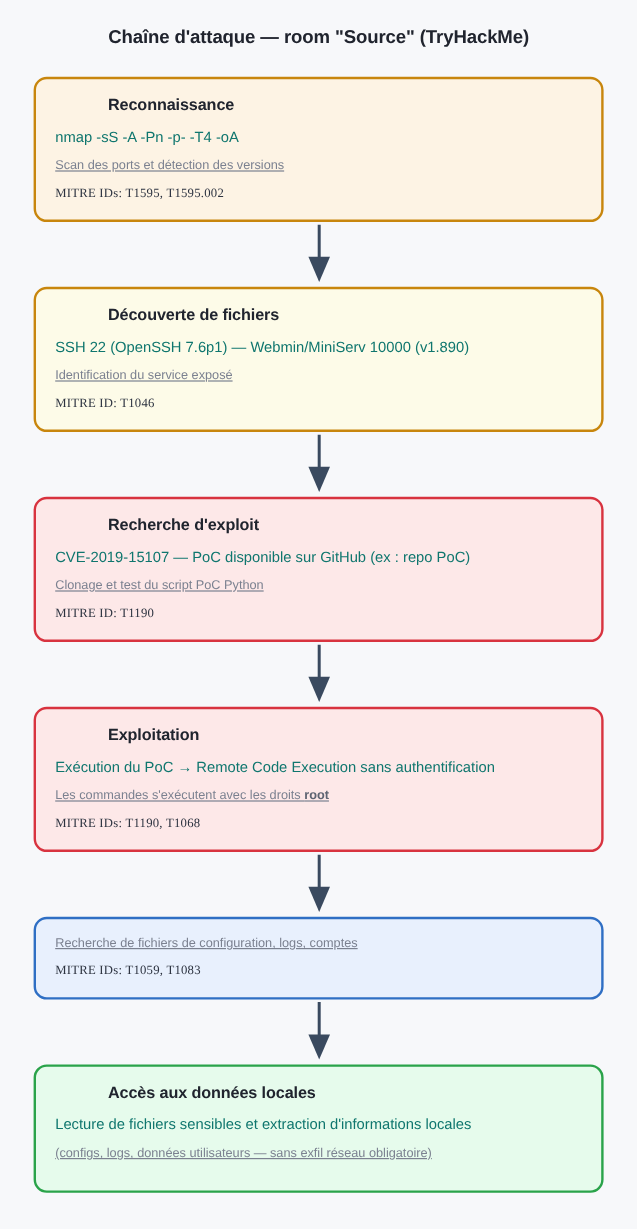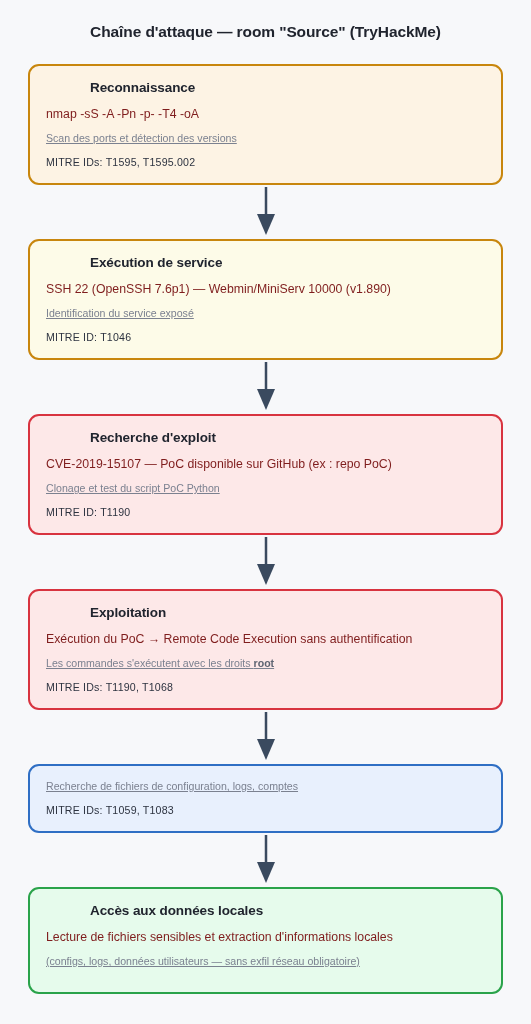--- a/index.html
+++ b/index.html
@@ -55,37 +55,37 @@
     font-size: 13.5px;
     font-weight: bold;
     color: #20242e;
     line-height: 18px;
     margin: 0 0 9px 0;
     letter-spacing: -0.1px;
     padding-left: 44px;
   }
   .node-main {
     font-size: 12.3px;
-    color: #7f1d1d;
+    color: #0f766e;
     line-height: 17px;
     margin: 0 0 8px 0;
   }
   .node-note {
     font-size: 10.6px;
     color: #7b8190;
     line-height: 15px;
     margin: 0 0 9px 0;
     text-decoration: underline;
   }
   .node-note b, .node-note strong {
     color: #5e6472;
     font-weight: bold;
   }
   .node-mitre {
-    font-family: Liberation Sans, sans-serif;
+    font-family: Liberation Serif, serif;
     font-size: 10.6px;
     color: #2d3340;
     line-height: 14px;
     margin: 0;
     letter-spacing: 0.2px;
   }
 
   
   .connector {
     height: 54px;
@@ -109,21 +109,21 @@
         <div class="node-note">Scan des ports et détection des versions</div>
         <div class="node-mitre">MITRE IDs: T1595, T1595.002</div>
       </div>
       <div class="connector">
         <svg width="22" height="50" viewBox="0 0 22 50">
           <line x1="11" y1="0" x2="11" y2="30" stroke="#3a4a5f" stroke-width="2.5"></line>
           <polygon points="11,48 2,27 20,27" fill="#3a4a5f"></polygon>
         </svg>
       </div>
       <div class="node yellow">
-        <div class="node-title">Exécution de service</div>
+        <div class="node-title">Découverte de fichiers</div>
         <div class="node-main">SSH 22 (OpenSSH 7.6p1) — Webmin/MiniServ 10000 (v1.890)</div>
         <div class="node-note">Identification du service exposé</div>
         <div class="node-mitre">MITRE ID: T1046</div>
       </div>
       <div class="connector">
         <svg width="22" height="50" viewBox="0 0 22 50">
           <line x1="11" y1="0" x2="11" y2="30" stroke="#3a4a5f" stroke-width="2.5"></line>
           <polygon points="11,48 2,27 20,27" fill="#3a4a5f"></polygon>
         </svg>
       </div>

